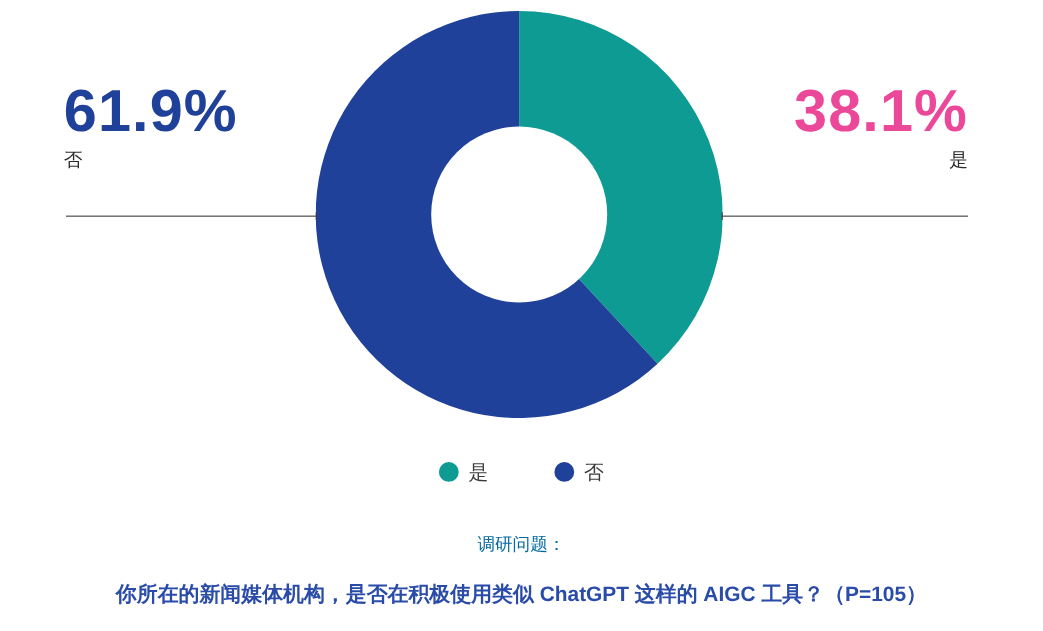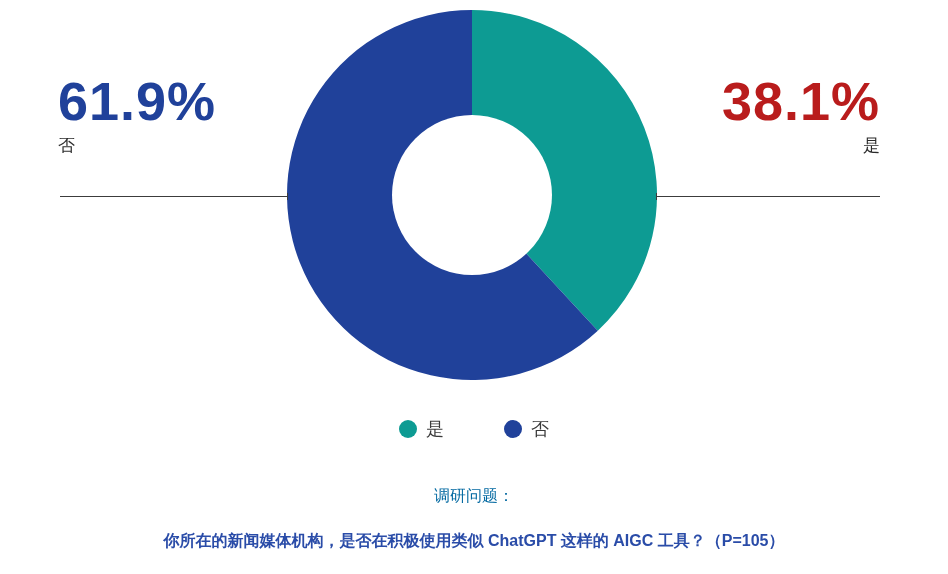--- a/index.html
+++ b/index.html
@@ -114,21 +114,21 @@
     width: 948px;
     text-align: center;
   }
   .caption-lead {
     font-size: 16px;
     color: #0369a1;
     line-height: 24px;
     margin: 0;
   }
   .caption-question {
-    font-size: 16px;
+    font-size: 19px;
     font-weight: bold;
     color: #2A4CA8;
     line-height: 26px;
     margin: 20px 0 0 0;
     white-space: nowrap;
   }
 </style>
 </head>
 <body>
 
@@ -146,21 +146,21 @@
   </div>
 
   <div class="callout callout-left">
     <div class="pct pct-left" style="color: rgb(32, 65, 154);">61.9%</div>
     <div class="cat">否</div>
   </div>
   <div class="leader leader-left"></div>
   <div class="leader-cap cap-left"></div>
 
   <div class="callout callout-right">
-    <div class="pct pct-right" style="color: #b91c1c;">38.1%</div>
+    <div class="pct pct-right" style="color: #ec4899;">38.1%</div>
     <div class="cat">是</div>
   </div>
   <div class="leader leader-right"></div>
   <div class="leader-cap cap-right"></div>
 
   <div class="legend">
     <div class="legend-item">
       <span class="legend-dot" style="background:#0D9B93"></span>
       <span class="legend-label">是</span>
     </div>

